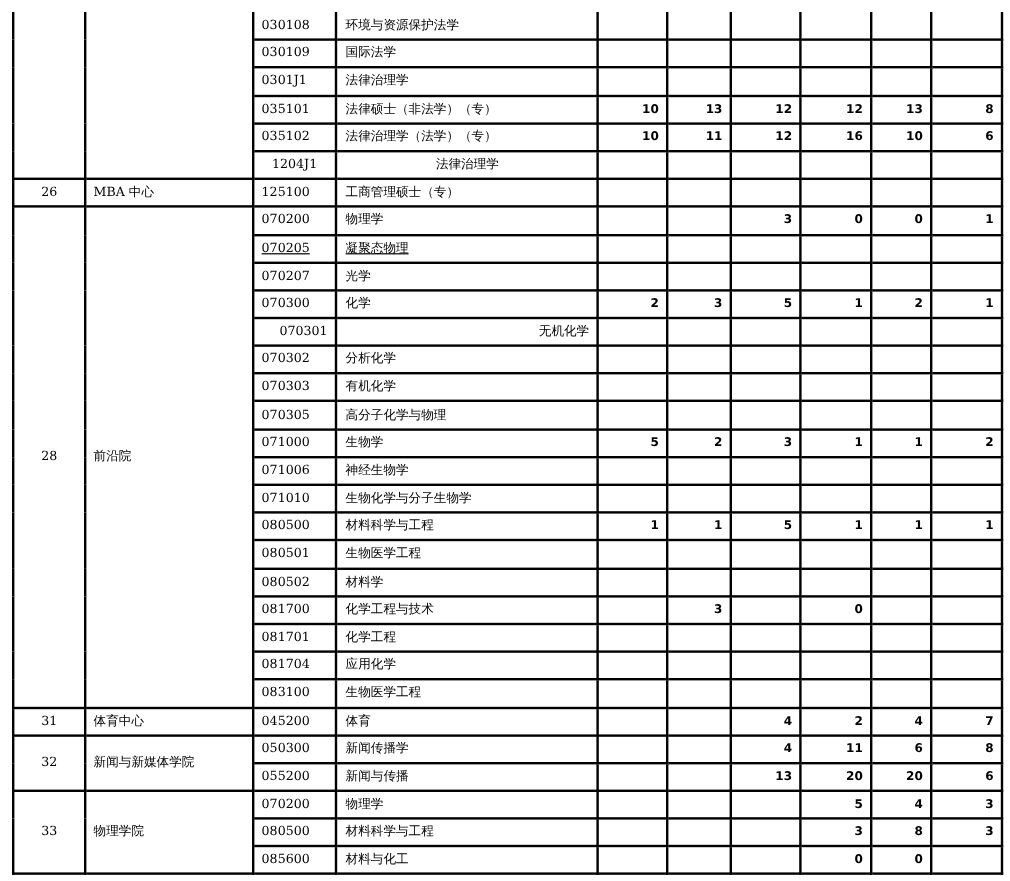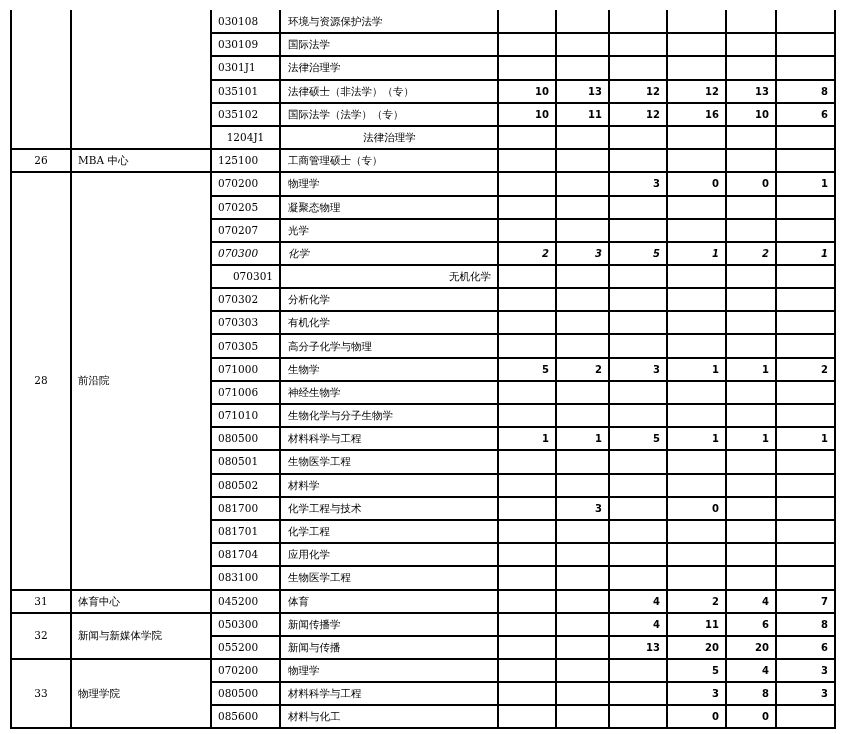--- a/index.html
+++ b/index.html
@@ -70,21 +70,21 @@
         <td class="name">法律硕士（非法学）（专）</td>
         <td class="num">10</td>
         <td class="num">13</td>
         <td class="num">12</td>
         <td class="num">12</td>
         <td class="num">13</td>
         <td class="num">8</td>
       </tr>
       <tr style="height: 23.2px;">
         <td class="code">035102</td>
-        <td class="name">国际法学（法学）（专）</td>
+        <td class="name">法律治理学（法学）（专）</td>
         <td class="num">10</td>
         <td class="num">11</td>
         <td class="num">12</td>
         <td class="num">16</td>
         <td class="num">10</td>
         <td class="num">6</td>
       </tr>
       <tr style="height: 23.2px; text-align: center;">
         <td class="code">1204J1</td>
         <td class="name">法律治理学</td>
@@ -112,41 +112,41 @@
         <td class="inst" rowspan="18">前沿院</td>
         <td class="code">070200</td>
         <td class="name">物理学</td>
         <td class="num"></td>
         <td class="num"></td>
         <td class="num">3</td>
         <td class="num">0</td>
         <td class="num">0</td>
         <td class="num">1</td>
       </tr>
-      <tr style="height: 23.2px;">
+      <tr style="height: 23.2px; text-decoration: underline;">
         <td class="code">070205</td>
         <td class="name">凝聚态物理</td>
         <td class="num"></td>
         <td class="num"></td>
         <td class="num"></td>
         <td class="num"></td>
         <td class="num"></td>
         <td class="num"></td>
       </tr>
       <tr style="height: 23.2px;">
         <td class="code">070207</td>
         <td class="name">光学</td>
         <td class="num"></td>
         <td class="num"></td>
         <td class="num"></td>
         <td class="num"></td>
         <td class="num"></td>
         <td class="num"></td>
       </tr>
-      <tr style="height: 15px; font-style: italic;">
+      <tr style="height: 15px;">
         <td class="code">070300</td>
         <td class="name">化学</td>
         <td class="num">2</td>
         <td class="num">3</td>
         <td class="num">5</td>
         <td class="num">1</td>
         <td class="num">2</td>
         <td class="num">1</td>
       </tr>
       <tr style="height: 23.2px; text-align: right;">

